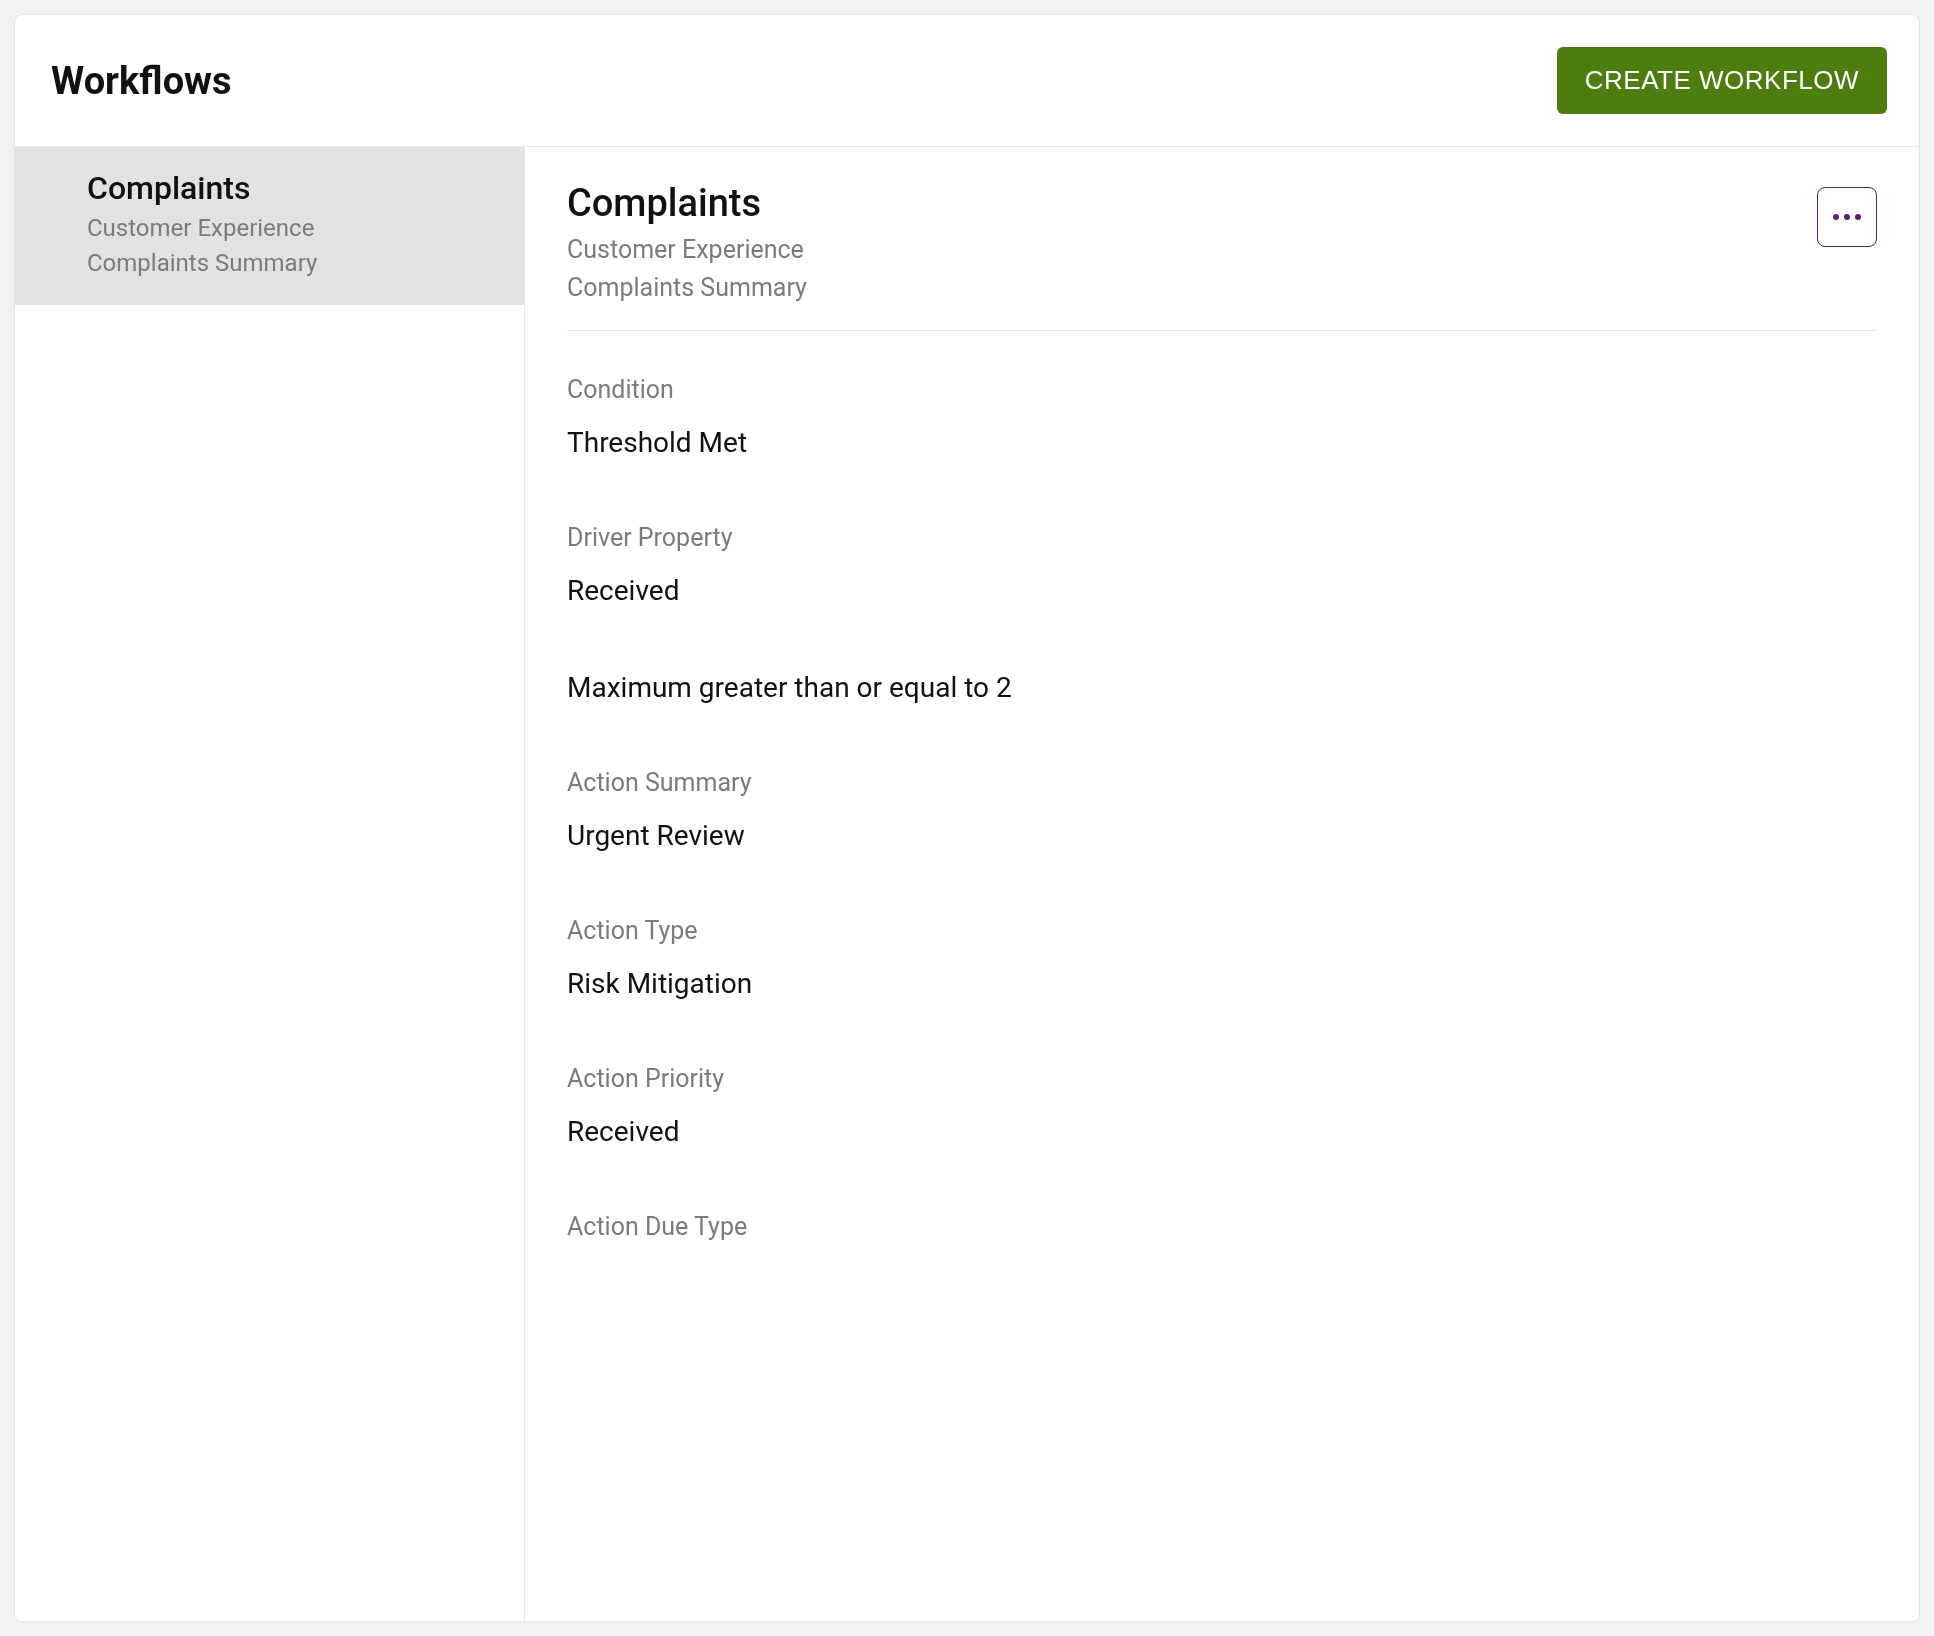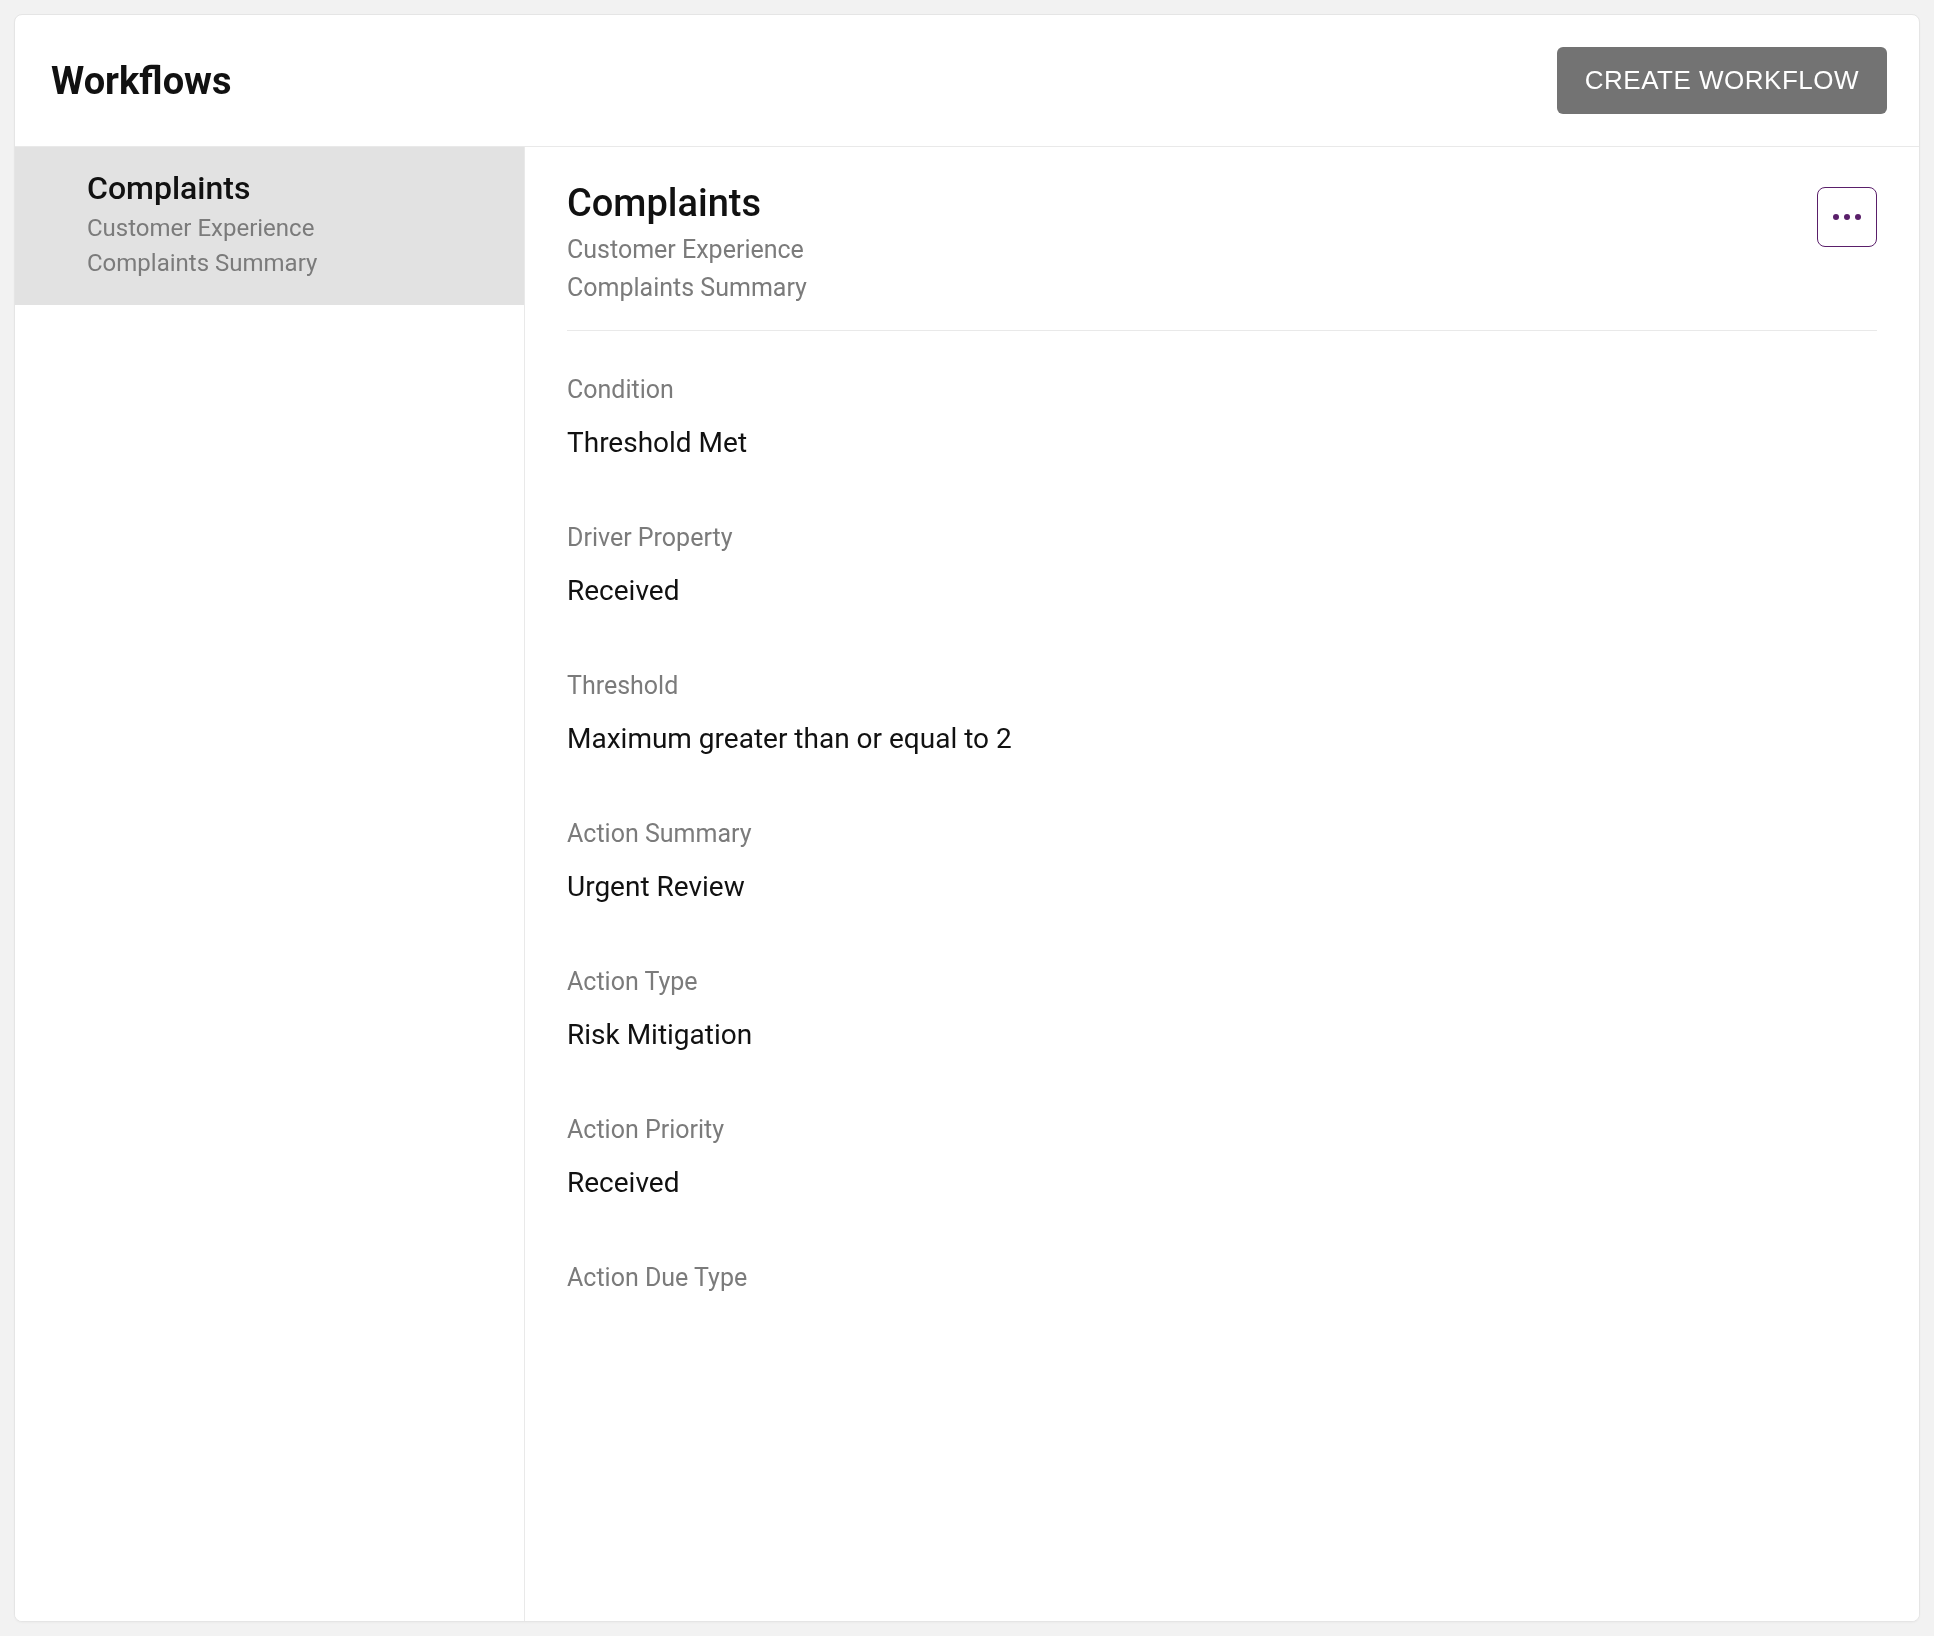--- a/index.html
+++ b/index.html
@@ -29,21 +29,21 @@
       justify-content: space-between;
       padding: 32px 32px 32px 36px;
       border-bottom: 1px solid #e9e9e9;
     }
     .card-title {
       font-size: 38px;
       font-weight: 700;
       color: #111;
     }
     .create-btn {
-      background: #737373;
+      background: #4d7c0f;
       color: #ffffff;
       border: none;
       border-radius: 6px;
       padding: 18px 28px;
       font-size: 26px;
       letter-spacing: 0.5px;
       font-weight: 500;
       cursor: pointer;
     }
     .card-body {
@@ -164,21 +164,20 @@
       <div class="fields">
         <div class="field">
           <div class="field-label">Condition</div>
           <div class="field-value">Threshold Met</div>
         </div>
         <div class="field">
           <div class="field-label">Driver Property</div>
           <div class="field-value">Received</div>
         </div>
         <div class="field">
-          <div class="field-label">Threshold</div>
           <div class="field-value">Maximum greater than or equal to 2</div>
         </div>
         <div class="field">
           <div class="field-label">Action Summary</div>
           <div class="field-value">Urgent Review</div>
         </div>
         <div class="field">
           <div class="field-label">Action Type</div>
           <div class="field-value">Risk Mitigation</div>
         </div>

